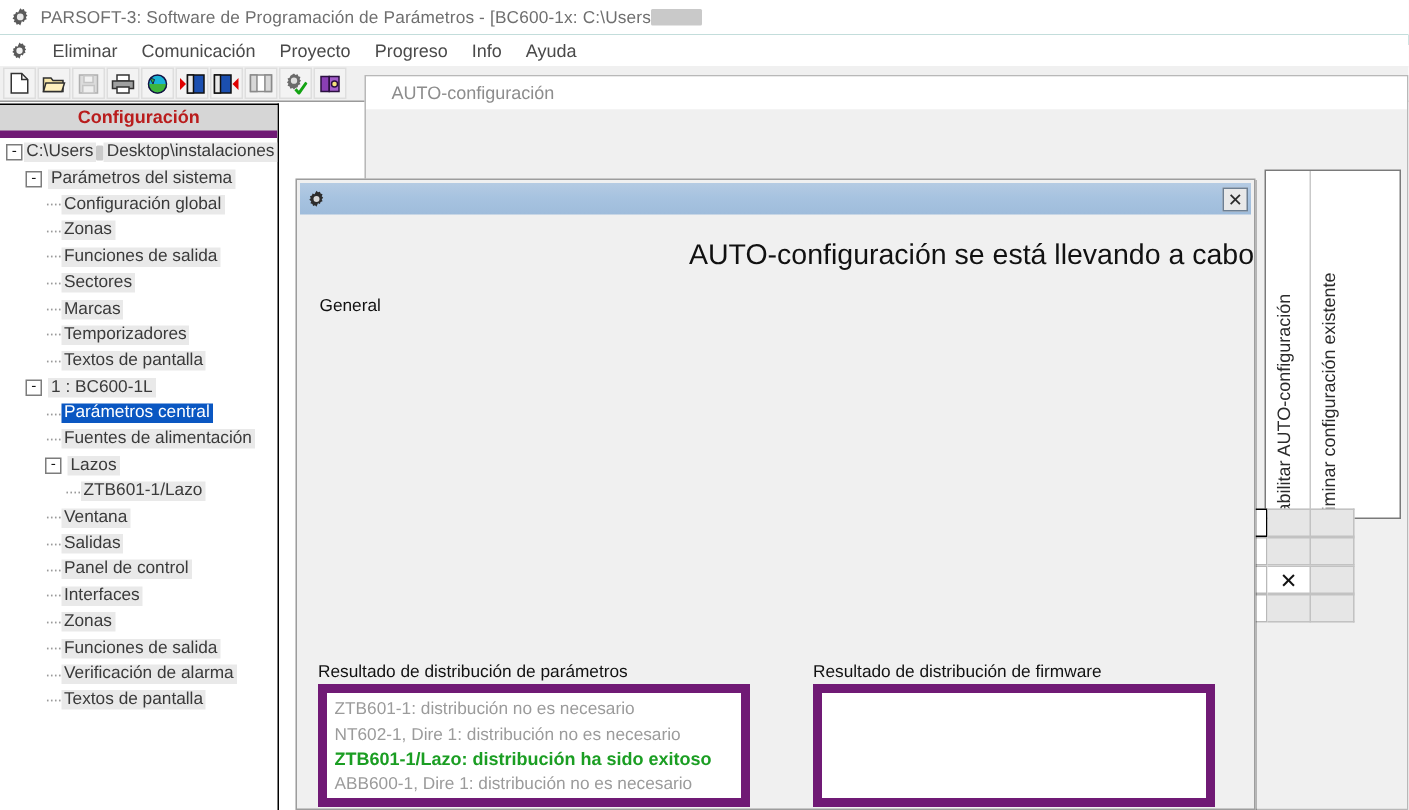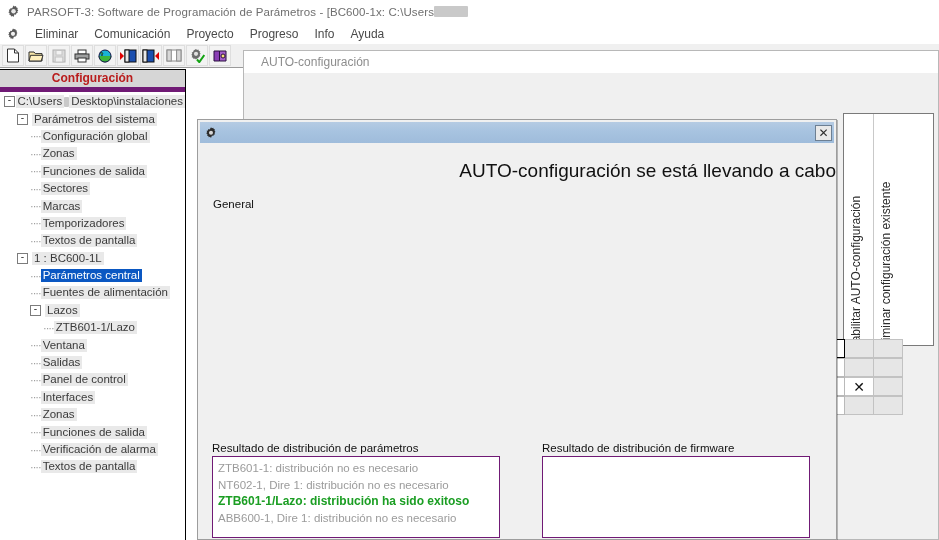--- a/index.html
+++ b/index.html
@@ -162,21 +162,21 @@
     font-size: 11.5px; color: #111; height: 19px; line-height: 19px;
     display: flex; align-items: center; white-space: nowrap;
   }
   .check-mark { color: #0aa31e; font-size: 15px; margin-left: 14px; font-weight: bold; }
 
   .res-col { position: absolute; top: 322px; }
   .res-left { left: 14px; width: 288px; }
   .res-right { left: 318px; width: 268px; margin-left: 26px; }
   .res-title { font-size: 11.5px; color: #111; margin-bottom: 2px; }
   .res-box {
-    background: #ffffff; border: 1px solid #701a75; box-sizing: border-box;
+    background: #ffffff; border: 6px solid #701a75; box-sizing: border-box;
     height: 82px; padding: 3px 5px; overflow: hidden;
   }
   .res-line { font-size: 11.5px; line-height: 16.5px; white-space: nowrap; color: #9b9b9b; }
   .res-line.success { color: #1b9e23; font-weight: bold; font-size: 12px; }
 </style>
 </head>
 <body>
 
 <div id="root">
 

